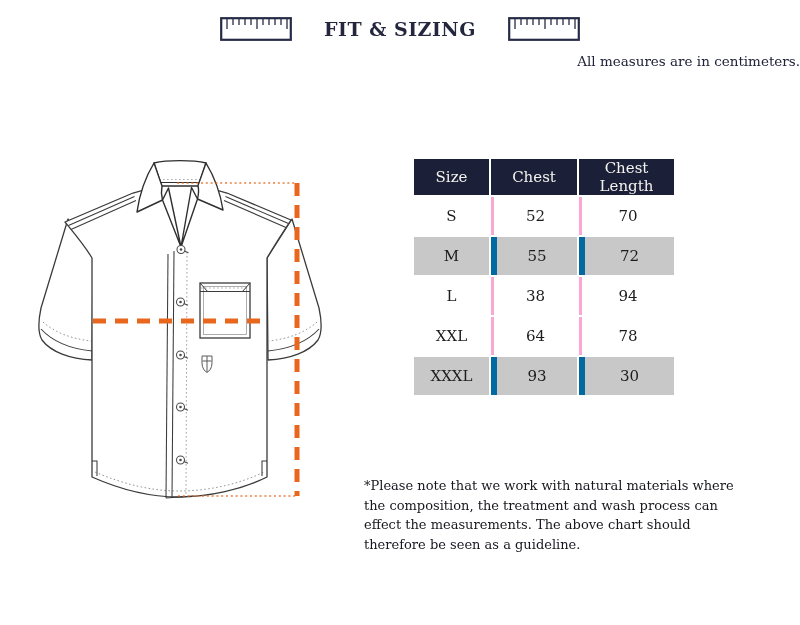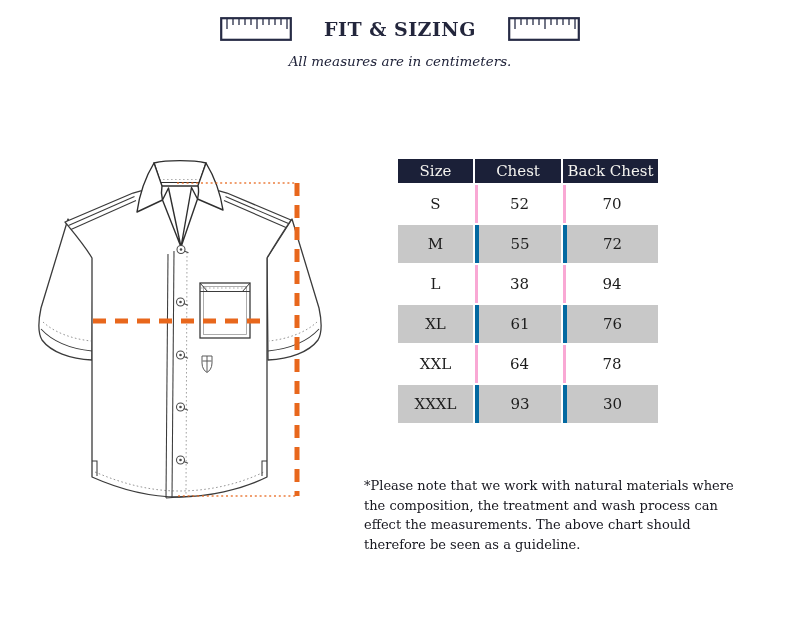--- a/index.html
+++ b/index.html
@@ -10,41 +10,41 @@
   
   .title-row {
     position:absolute; top:17px; left:0; width:100%;
     display:flex; align-items:center; justify-content:center; gap:32px;
   }
   .page-title {
     margin:0; font-size:19px; font-weight:600; letter-spacing:0.5px; color:#23263c;
     white-space:nowrap;
   }
   .subtitle {
-    position:absolute; top:53px; left:0; width:100%; text-align:center;
-    margin:0; font-size:13.5px; color:#20233a;font-style:italic;
+    position:absolute; top:53px; left:0; width:100%; text-align:right;
+    margin:0; font-size:13.5px; color:#20233a;
   }
   .ruler { display:block; }
   
   .shirt-svg { position:absolute; left:15px; top:130px; width:340px; height:410px; }
   
   .size-table {
-    position:absolute; left:396px; top:157px;
+    position:absolute; left:412px; top:157px;
     border-collapse:separate; border-spacing:2px;
   }
   .size-table th {
     background:#1b2038; color:#f4f3ef; font-weight:normal;
     font-size:15px; height:24px; padding:0 4px; text-align:center;
   }
   .size-table td {
     background:#ffffff; text-align:center; font-size:15px;
     height:38px; padding:0; color:#1c1c1c; border-left:3px solid #f9a8d4;
   }
   .size-table td:first-child { border-left:none; }
-  .size-table tr.alt td { background:#c8c8c8; border-left:4px solid #0369a1; }
+  .size-table tr.alt td { background:#c8c8c8; border-left:6px solid #0369a1; }
   .size-table tr.alt td:first-child { border-left:none; }
   
   .disclaimer {
     position:absolute; left:364px; top:476px; width:372px;
     margin:0; font-size:13px; line-height:1.5; color:#17171f;
   }
 </style>
 </head>
 <body>
 
@@ -186,44 +186,39 @@
   <table class="size-table">
     <colgroup>
         <col style="width:75px">
         <col style="width:86px">
         <col style="width:95px">
       </colgroup>
     <thead>
       <tr>
         <th>Size</th>
         <th>Chest</th>
-        <th>Back Chest</th>
+        <th>Chest Length</th>
       </tr>
     </thead>
     <tbody>
       <tr>
         <td>S</td>
         <td>52</td>
         <td>70</td>
       </tr>
       <tr class="alt">
         <td>M</td>
         <td>55</td>
         <td>72</td>
       </tr>
       <tr>
         <td>L</td>
         <td>38</td>
         <td>94</td>
       </tr>
-      <tr class="alt">
-        <td>XL</td>
-        <td>61</td>
-        <td>76</td>
-      </tr>
       <tr>
         <td>XXL</td>
         <td>64</td>
         <td>78</td>
       </tr>
       <tr class="alt">
         <td>XXXL</td>
         <td>93</td>
         <td>30</td>
       </tr>

